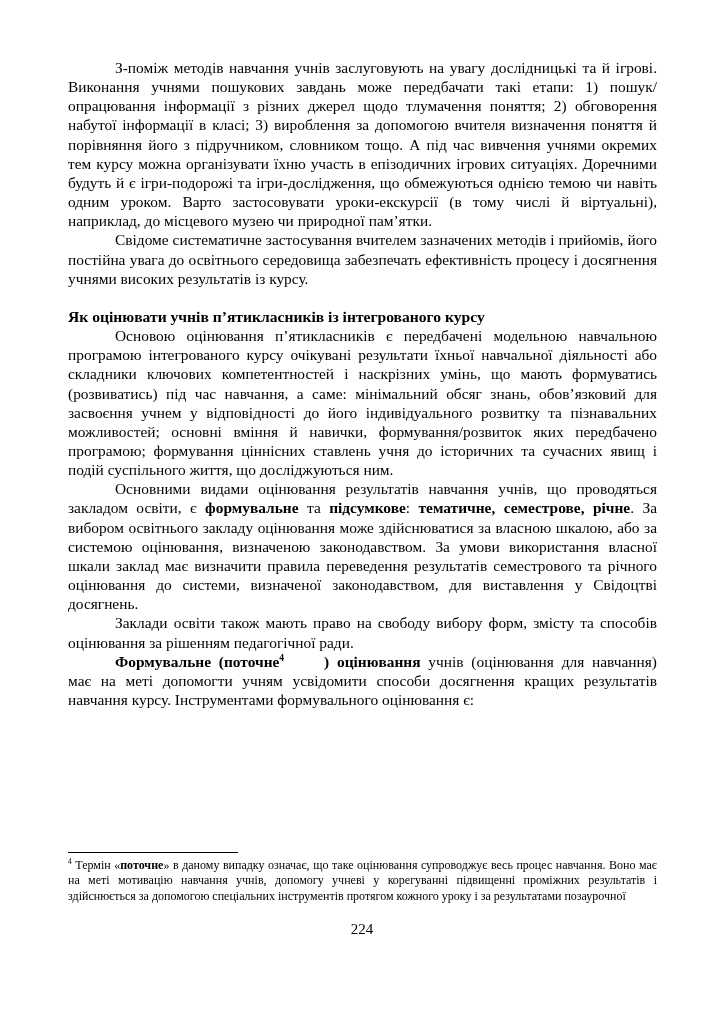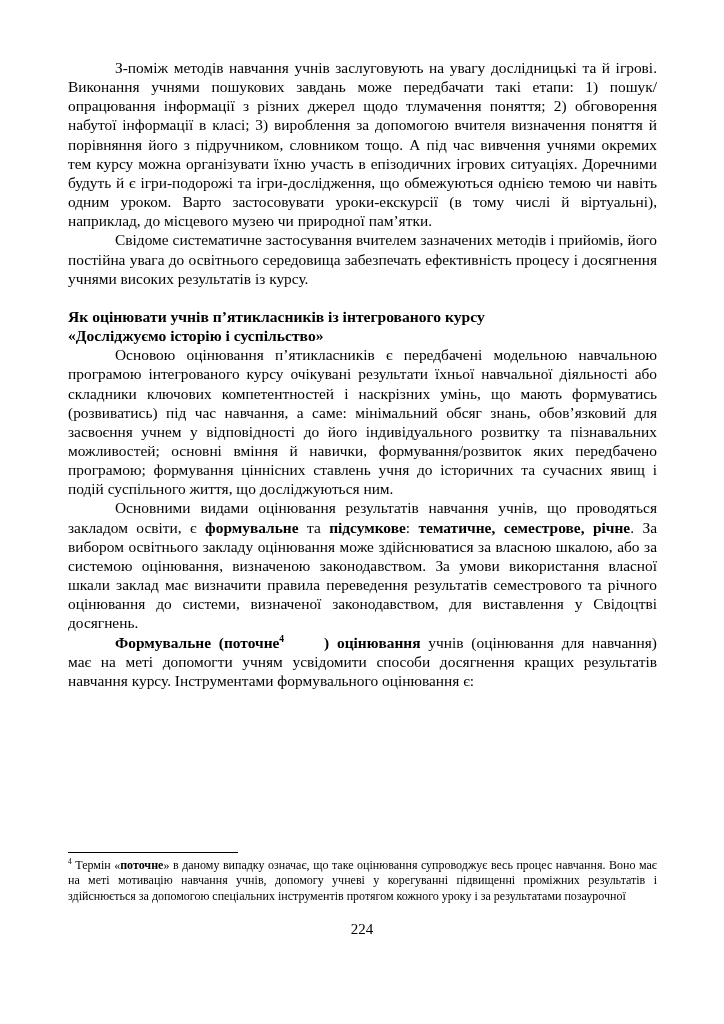--- a/index.html
+++ b/index.html
@@ -67,25 +67,25 @@
 <body>
 
 <div class="page">
 
   <div class="content">
     <p class="body-para"><span>З-поміж методів навчання учнів заслуговують на увагу дослідницькі та й ігрові. Виконання учнями пошукових завдань може передбачати такі етапи: 1) пошук/опрацювання інформації з різних джерел щодо тлумачення поняття; 2) обговорення набутої інформації в класі; 3) вироблення за допомогою вчителя визначення поняття й порівняння його з підручником, словником тощо. А під час вивчення учнями окремих тем курсу можна організувати їхню участь в епізодичних ігрових ситуаціях. Доречними будуть й є ігри-подорожі та ігри-дослідження, що обмежуються однією темою чи навіть одним уроком. Варто застосовувати уроки-екскурсії (в тому числі й віртуальні), наприклад, до місцевого музею чи природної пам’ятки.</span></p>
     <p class="body-para"><span>Свідоме систематичне застосування вчителем зазначених методів і прийомів, його постійна увага до освітнього середовища забезпечать ефективність процесу і досягнення учнями високих результатів із курсу.</span></p>
 
     <div class="heading">
       <div>Як оцінювати учнів п’ятикласників із інтегрованого курсу</div>
-      <div>«Досліджуємо історію і суспільство»</div>
     </div>
 
     <p class="body-para"><span>Основою оцінювання п’ятикласників є передбачені модельною навчальною програмою інтегрованого курсу очікувані результати їхньої навчальної діяльності або складники ключових компетентностей і наскрізних умінь, що мають формуватись (розвиватись) під час навчання, а саме: мінімальний обсяг знань, обов’язковий для засвоєння учнем у відповідності до його індивідуального розвитку та пізнавальних можливостей; основні вміння й навички, формування/розвиток яких передбачено програмою; формування ціннісних ставлень учня до історичних та сучасних явищ і подій суспільного життя, що досліджуються ним.</span></p>
     <p class="body-para"><span>Основними видами оцінювання результатів навчання учнів, що проводяться закладом освіти, є </span><span style="font-weight: bold;">формувальне</span><span> та </span><span style="font-weight: bold;">підсумкове</span><span>: </span><span style="font-weight: bold;">тематичне, семестрове, річне</span><span>. За вибором освітнього закладу оцінювання може здійснюватися за власною шкалою, або за системою оцінювання, визначеною законодавством. За умови використання власної шкали заклад має визначити правила переведення результатів семестрового та річного оцінювання до системи, визначеної законодавством, для виставлення у Свідоцтві досягнень.</span></p>
+    <p class="body-para"><span>Заклади освіти також мають право на свободу вибору форм, змісту та способів оцінювання за рішенням педагогічної ради.</span></p>
     <p class="body-para"><span style="font-weight: bold;">Формувальне (поточне</span><span class="sup" style="font-weight: bold;">4</span><span style="font-weight: bold; margin-left: 40px;">) оцінювання</span><span> учнів (оцінювання для навчання) має на меті допомогти учням усвідомити способи досягнення кращих результатів навчання курсу. Інструментами формувального оцінювання є:</span></p>
   </div>
 
   <div class="footnote-area">
     <div class="footnote-rule"></div>
     <p class="footnote-text"><span class="sup">4</span><span> Термін «</span><span style="font-weight: bold;">поточне</span><span>» в даному випадку означає, що таке оцінювання супроводжує весь процес навчання. Воно має на меті мотивацію навчання учнів, допомогу учневі у корегуванні підвищенні проміжних результатів і здійснюється за допомогою спеціальних інструментів протягом кожного уроку і за результатами позаурочної</span></p>
   </div>
 
   <div class="page-number">224</div>
 

